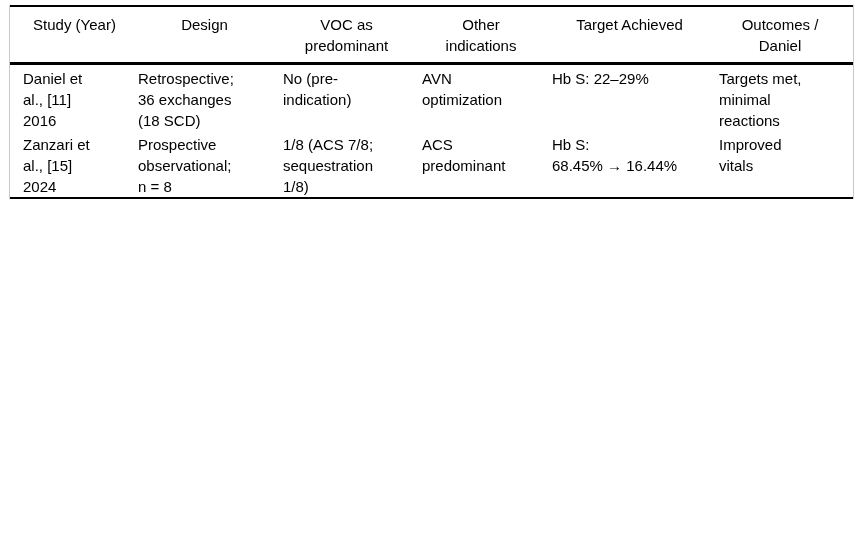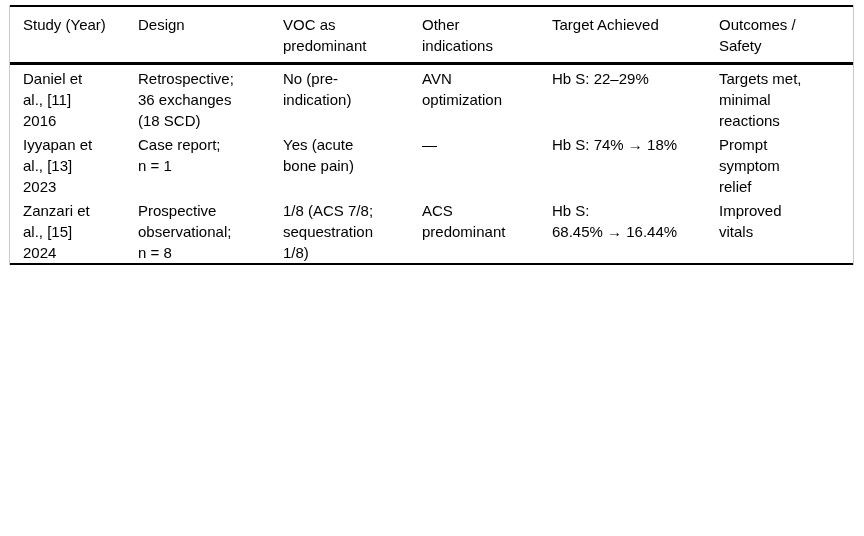--- a/index.html
+++ b/index.html
@@ -24,21 +24,21 @@
     border-collapse: collapse;
     table-layout: fixed;
     width: 100%;
     border-top: 2px solid #000000;
     border-bottom: 2px solid #000000;
     font-size: 15px;
     line-height: 21px;
   }
   table.studies th {
     font-weight: normal;
-    text-align: left;
+    text-align: center;
     vertical-align: top;
     padding: 7px 12px 6px 0;
     border-bottom: 3px solid #000000;
     white-space: pre-line;
   }
   table.studies td {
     vertical-align: top;
     text-align: left;
     padding: 3px 12px 0 0;
     white-space: pre-line;
@@ -71,53 +71,39 @@
     <thead>
       <tr>
         <th>Study (Year)</th>
         <th>Design</th>
         <th>VOC as
 predominant</th>
         <th>Other
 indications</th>
         <th>Target Achieved</th>
         <th>Outcomes /
-Safety</th>
+Daniel</th>
       </tr>
     </thead>
     <tbody>
       <tr>
         <td>Daniel et
 al., [11]
 2016</td>
         <td>Retrospective;
 36 exchanges
 (18 SCD)</td>
         <td>No (pre-
 indication)</td>
         <td>AVN
 optimization</td>
         <td>Hb S: 22–29%</td>
         <td>Targets met,
 minimal
 reactions</td>
-      </tr>
-      <tr>
-        <td>Iyyapan et
-al., [13]
-2023</td>
-        <td>Case report;
-n = 1</td>
-        <td>Yes (acute
-bone pain)</td>
-        <td>—</td>
-        <td>Hb S: 74% → 18%</td>
-        <td>Prompt
-symptom
-relief</td>
       </tr>
       <tr>
         <td>Zanzari et
 al., [15]
 2024</td>
         <td>Prospective
 observational;
 n = 8</td>
         <td>1/8 (ACS 7/8;
 sequestration

